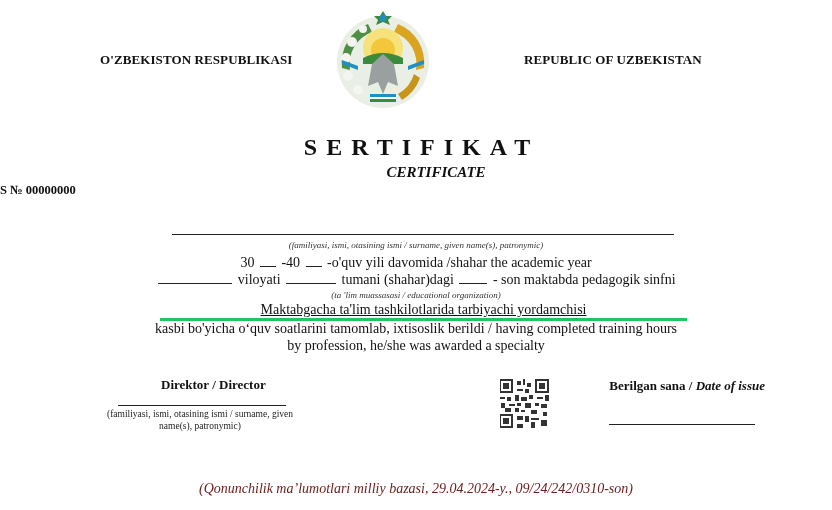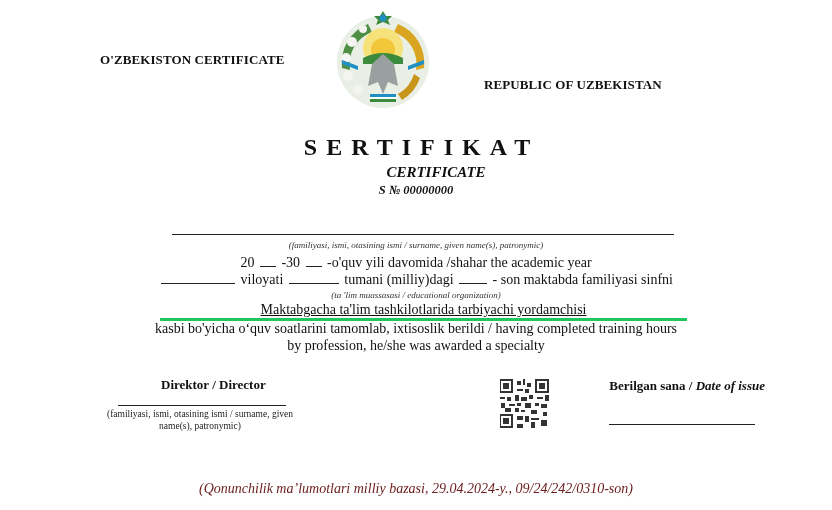--- a/index.html
+++ b/index.html
@@ -1,41 +1,41 @@
 <!DOCTYPE html>
 <html><head>
 <meta charset="utf-8">
 <style>
   html,body{margin:0;padding:0;background:#ffffff;}
   body{width:832px;height:510px;position:relative;overflow:hidden;font-family:"Liberation Serif","DejaVu Serif",serif;color:#111;}
   .abs{position:absolute;}
   .hdr{font-weight:bold;font-size:13px;letter-spacing:0.1px;}
   #left-hdr{left:100px;top:52px;}
-  #right-hdr{left:484px;top:52px;margin-top:25px;}
+  #right-hdr{left:524px;top:52px;}
   #emblem{left:332px;top:8px;width:102px;height:102px;}
   #title{left:0;width:832px;top:134px;text-align:center;font-weight:bold;font-size:24px;letter-spacing:9px;padding-left:11px;box-sizing:border-box;}
   #subtitle{left:0;width:832px;top:164px;text-align:center;font-weight:bold;font-style:italic;font-size:15px;padding-left:20px;}
-  #serial{left:0;width:832px;top:183px;text-align:center;font-weight:bold;font-size:12.5px;font-style:italic;}
+  #serial{left:0;width:832px;top:183px;font-weight:bold;font-size:12.5px;}
   .line{position:absolute;border-bottom:1px solid #222;height:0;}
   .cap{left:0;width:832px;text-align:center;font-style:italic;font-size:9px;color:#333;}
   .body{left:0;width:832px;text-align:center;font-size:14px;}
   .u{display:inline-block;border-bottom:1px solid #222;height:12px;vertical-align:baseline;margin:0 2px;}
   #maktab{left:160px;width:527px;top:302px;font-size:14px;border-bottom:3px solid #22c55e;height:16px;text-align:center;line-height:16px;}
   #maktab span{text-decoration:underline;}
   #dir-label{left:161px;top:377px;font-weight:bold;font-size:13px;}
   #dir-cap{left:90px;width:220px;top:408px;text-align:center;font-size:9.5px;line-height:12px;color:#222;}
   #date-label{left:600px;width:165px;top:377px;text-align:right;font-weight:bold;font-size:13px;line-height:17px;}
   #date-label i{font-style:italic;}
   #qr{left:499px;top:379px;width:50px;height:49px;}
   #footer{left:0;width:832px;top:481px;text-align:center;font-style:italic;font-size:14px;color:#6b1c1c;}
 </style>
 </head>
 <body>
 
-<div class="abs hdr" id="left-hdr">O'ZBEKISTON CERTIFICATE</div>
+<div class="abs hdr" id="left-hdr">O'ZBEKISTON RESPUBLIKASI</div>
 <div class="abs hdr" id="right-hdr">REPUBLIC OF UZBEKISTAN</div>
 
 <div class="abs" id="emblem">
   <svg width="102" height="102" viewBox="0 0 102 102">
     <circle cx="51" cy="54" r="46" fill="#e9efe4"></circle>
 
     <path d="M10 60 A42 42 0 0 1 36 16 L40 24 A34 34 0 0 0 18 62 Z" fill="#4f8f45"></path>
     <circle cx="20" cy="34" r="5" fill="#f4f4f0"></circle>
       <circle cx="14" cy="50" r="5" fill="#f4f4f0"></circle>
     <circle cx="16" cy="68" r="5" fill="#f4f4f0"></circle>
@@ -65,34 +65,34 @@
 </div>
 
 <div class="abs" id="title">SERTIFIKAT</div>
 <div class="abs" id="subtitle">CERTIFICATE</div>
 <div class="abs" id="serial">S № 00000000</div>
 
 <div class="line" style="left:172px;width:502px;top:234px;"></div>
 <div class="abs cap" style="top:240px;">(familiyasi, ismi, otasining ismi / surname, given name(s), patronymic)</div>
 
 <div class="abs body" style="top:254px;">
-  <span>20</span>
+  <span>30</span>
   <span class="u" style="width:16px;"></span>
-  <span>-30</span>
+  <span>-40</span>
   <span class="u" style="width:16px;"></span>
   <span>-o'quv yili davomida /shahar the academic year</span>
 </div>
 
 <div class="abs body" style="top:271px;">
   <span class="u" style="width:74px;"></span>
   <span>viloyati</span>
   <span class="u" style="width:50px;"></span>
-  <span>tumani (milliy)dagi</span>
+  <span>tumani (shahar)dagi</span>
   <span class="u" style="width:28px;"></span>
-  <span>- son maktabda familiyasi sinfni</span>
+  <span>- son maktabda pedagogik sinfni</span>
 </div>
 <div class="abs cap" style="top:290px;">(ta 'lim muassasasi / educational organization)</div>
 
 <div class="abs" id="maktab">
   <span>Maktabgacha ta'lim tashkilotlarida tarbiyachi yordamchisi</span>
 </div>
 
 <div class="abs body" style="top:321px;">kasbi bo'yicha o‘quv soatlarini tamomlab, ixtisoslik berildi / having completed training hours</div>
 <div class="abs body" style="top:338px;">by profession, he/she was awarded a specialty</div>
 

